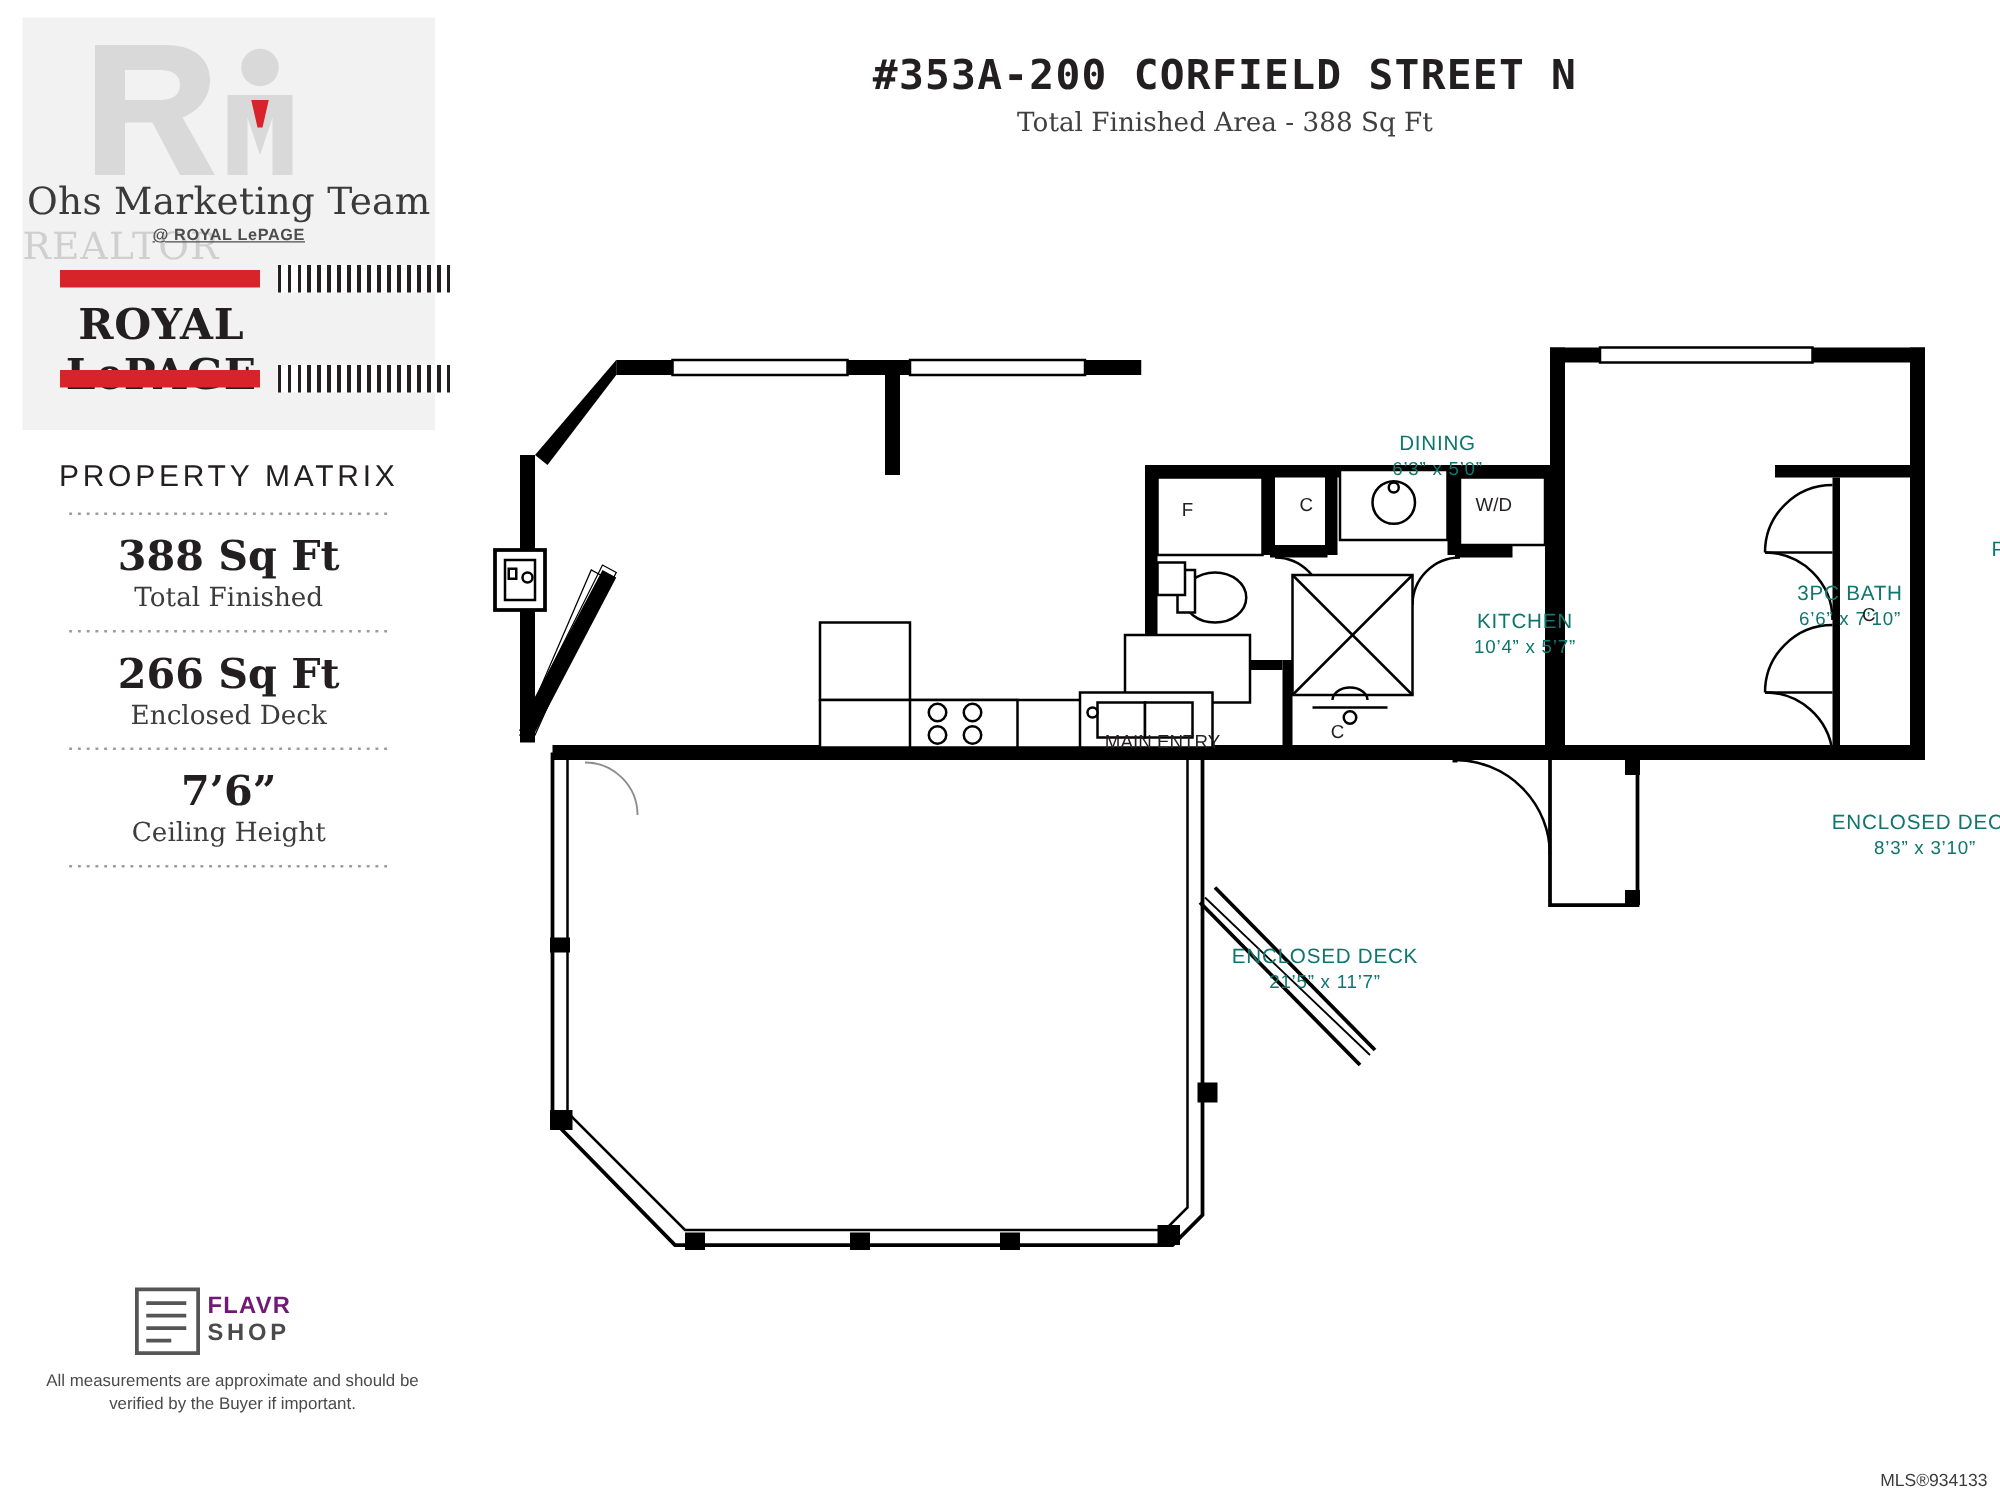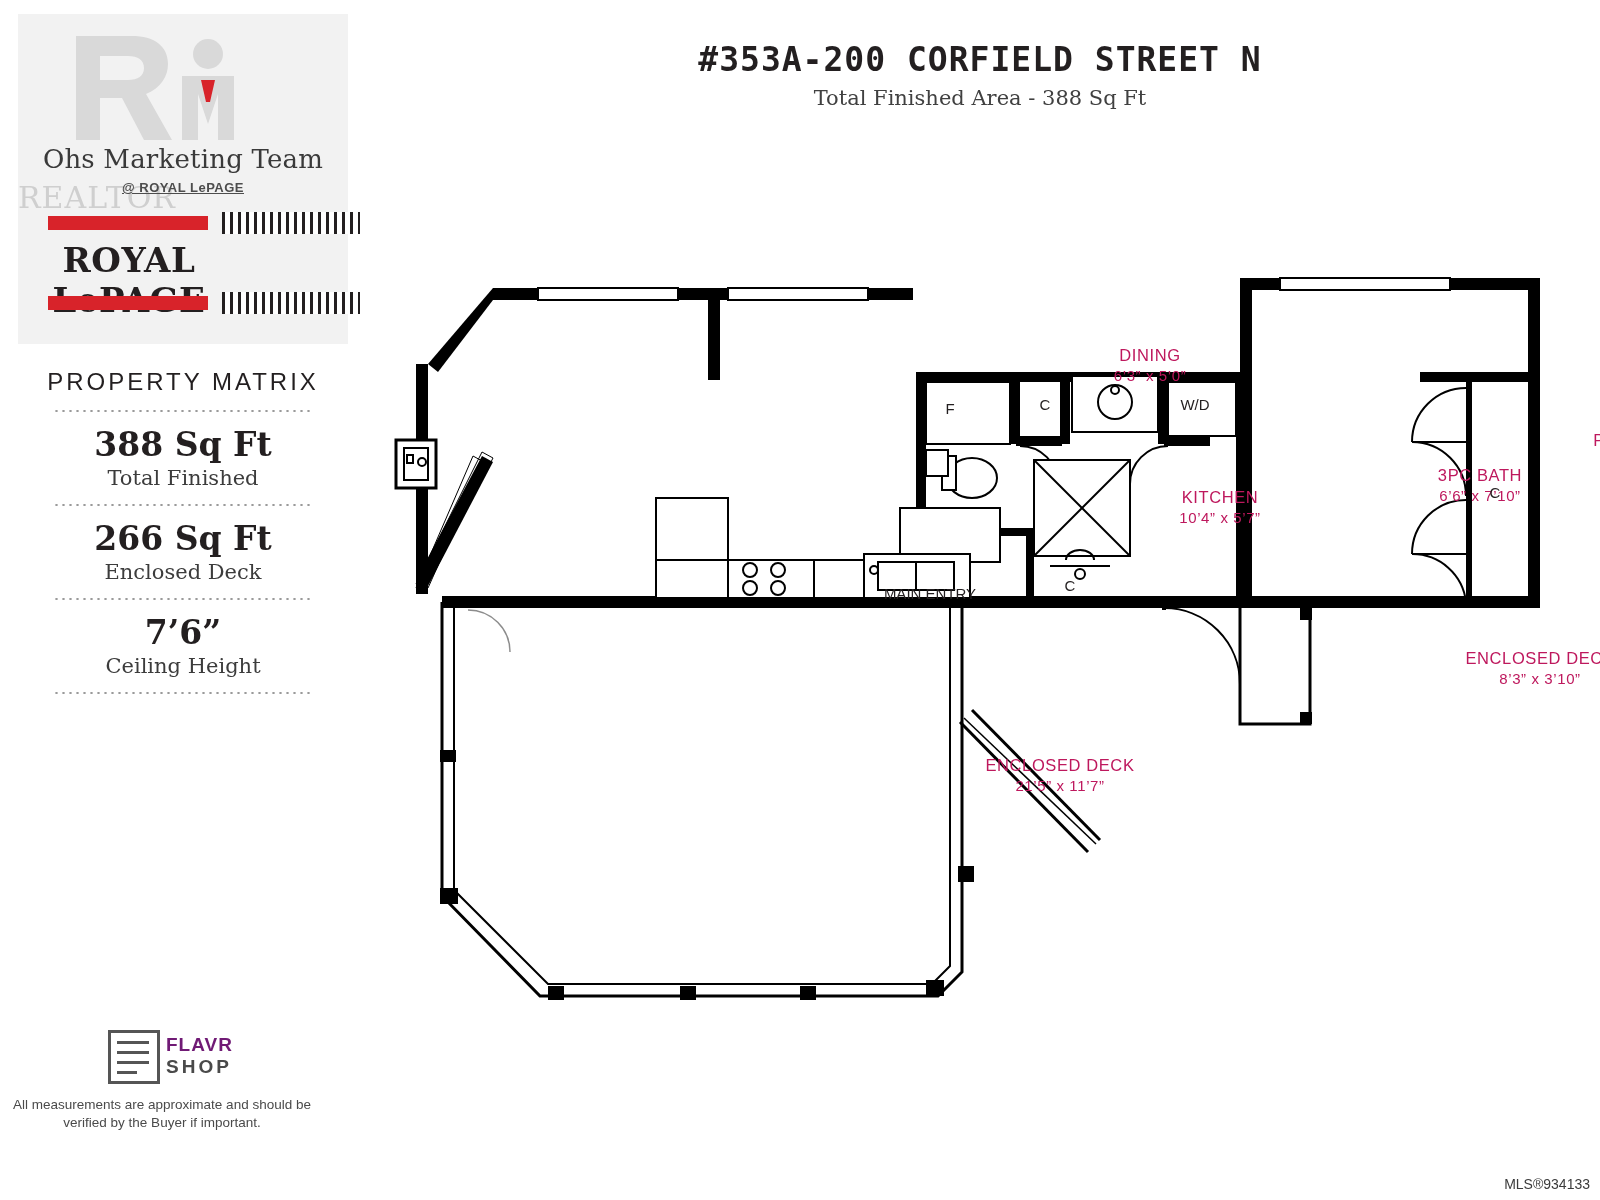--- a/index.html
+++ b/index.html
@@ -34,21 +34,21 @@
     position: absolute;
     left: 40px; top: 14px;
     width: 210px; height: 120px;
   }
   .brand-name {
     position: absolute;
     left: 0; top: 130px;
     width: 330px;
     text-align: center;
     font-family: "DejaVu Serif", serif;
-    font-size: 26px;
+    font-size: 30px;
     letter-spacing: 0.2px;
     color: #3a3a3a;
   }
   .brand-sub {
     position: absolute;
     left: 0; top: 166px;
     width: 330px;
     text-align: center;
     font-size: 13px;
     font-weight: bold;
@@ -159,21 +159,21 @@
   .flavr-shop {
     position: absolute;
     left: 58px; top: 26px;
     font-size: 19px;
     font-weight: bold;
     letter-spacing: 3px;
     color: #4a4a4a;
   }
   .disclaimer {
     position: absolute;
-    left: 12px; top: 1096px;
+    left: 36px; top: 1096px;
     width: 300px;
     text-align: center;
     font-size: 13.5px;
     line-height: 1.35;
     color: #4a4a4a;
   }
 
   
   .plan {
     position: absolute;
@@ -208,21 +208,21 @@
     font-size: 14px;
     color: #3b3b3b;
     font-family: "Liberation Sans", sans-serif;
   }
 
   
   .rlabel {
     position: absolute;
     text-align: center;
     font-family: "Liberation Sans", sans-serif;
-    color: #be185d;
+    color: #0f766e;
     letter-spacing: 0.6px;
     line-height: 1.3;
     white-space: nowrap;
   }
   .rlabel .nm { font-size: 16.5px; }
   .rlabel .dm { font-size: 15px; }
   .tiny {
     position: absolute;
     font-size: 15px;
     font-family: "Liberation Sans", sans-serif;

